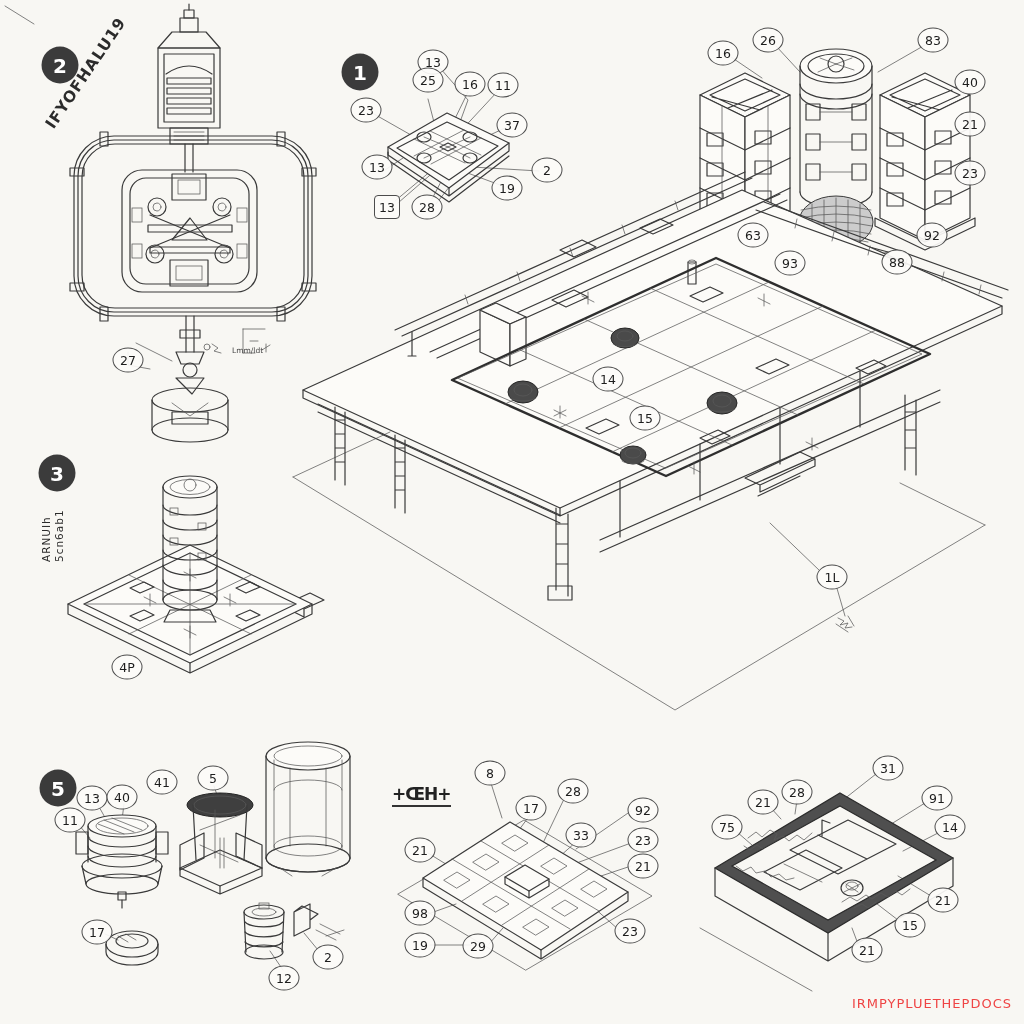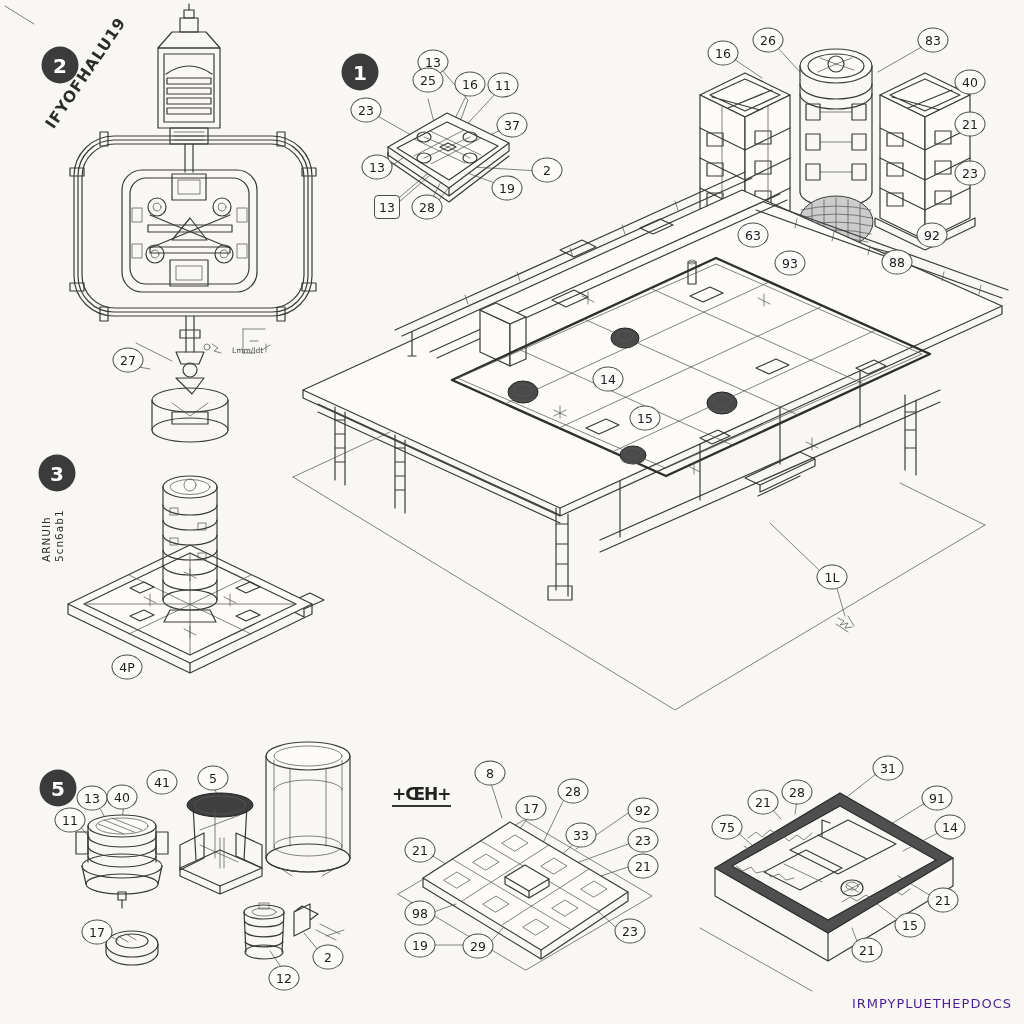--- a/index.html
+++ b/index.html
@@ -20,21 +20,21 @@
   .badge{position:absolute;z-index:3;width:37px;height:37px;border-radius:50%;background:#3b3b3b;
          color:#fff;font-weight:bold;font-size:20px;display:flex;align-items:center;
          justify-content:center;transform:translate(-50%,-50%);}
   .rot-label{position:absolute;z-index:2;white-space:nowrap;color:#2b2b2b;font-weight:600;
              letter-spacing:1px;transform-origin:0 0;}
   #fig2-label{left:42px;top:122px;font-size:15.5px;transform:rotate(-56deg);}
   #fig3-label{left:40px;top:562px;font-size:10.5px;line-height:1.25;transform:rotate(-90deg);font-weight:500;}
   #plate-mark{position:absolute;z-index:2;left:392px;top:784px;font-size:17px;font-weight:bold;
               letter-spacing:-1px;border-bottom:2px solid #333;padding-bottom:1px;}
   #fig2-note{position:absolute;z-index:2;left:232px;top:346px;font-size:7.5px;color:#444;}
-  #footer-text{position:absolute;z-index:2;right:12px;top:996px;font-size:13px;color:#4c1d95;
+  #footer-text{position:absolute;z-index:2;right:12px;top:996px;font-size:13px;color:#ef4444;
                letter-spacing:1px;}
 </style>
 </head>
 <body>
 
 <svg id="art" width="1024" height="1024" viewBox="0 0 1024 1024">
 
   <path class="lt" d="M5,6 L34,24"></path>
 
   <g>

